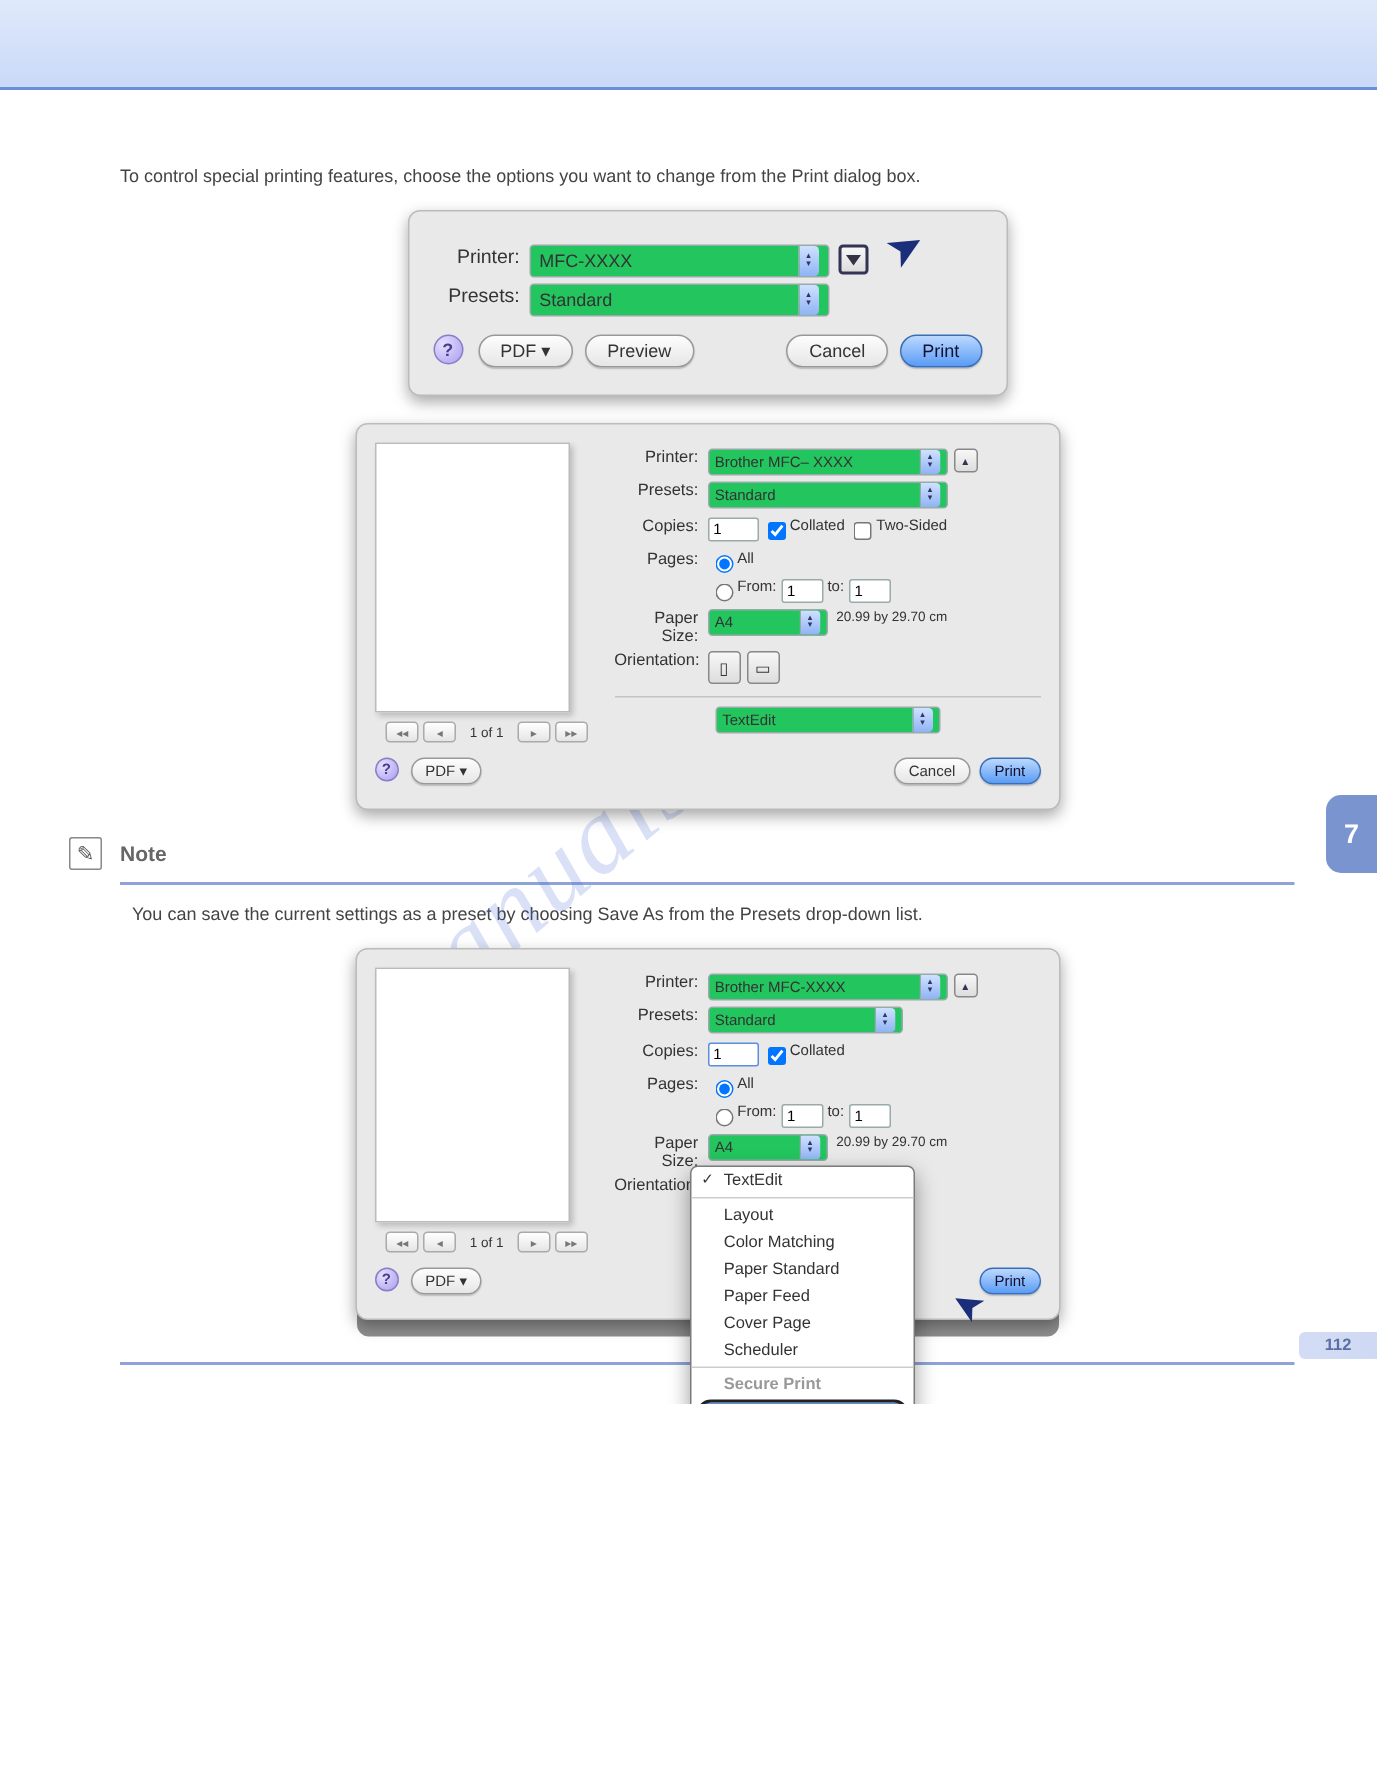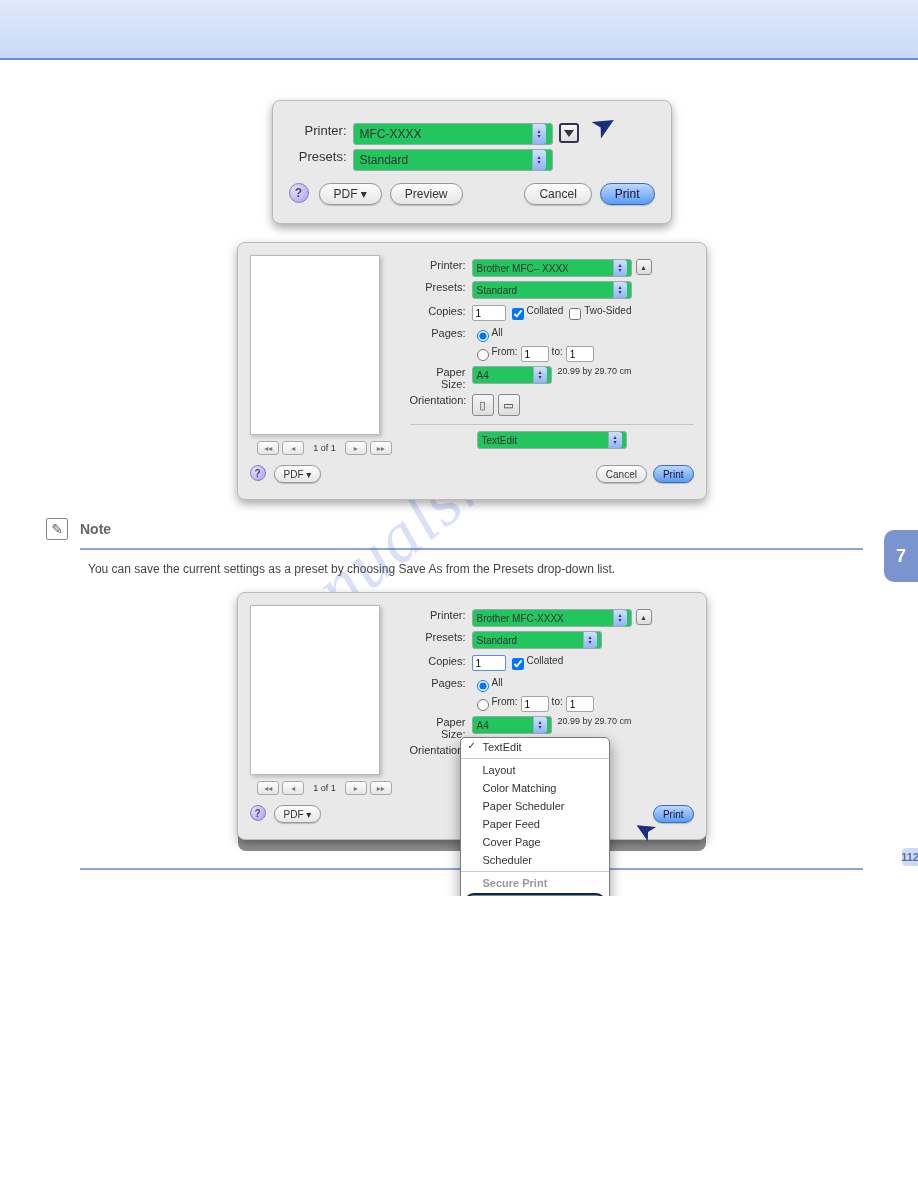--- a/index.html
+++ b/index.html
@@ -134,21 +134,21 @@
     display:flex; align-items:center; justify-content:center;
     font-size:14px; color:#555; border-radius:2px;
   }
   .note-lbl { font-weight:bold; font-size:14px; color:#666; margin-left:12px; line-height:22px; }
   .note-line { border-top:2px solid #8ea4d8; margin:2px 0 10px 0; }
   .foot-line { border-top:2px solid #8ea4d8; margin:0 0 6px 0; }
   .pageno {
     position:absolute; right:0; bottom:30px;
     background:linear-gradient(90deg, #d3dcf4, #cfd9f3);
     color:#5a6ea3; font-size:11px; font-weight:bold;
-    width:16px; height:18px; border-top-left-radius:4px; border-bottom-left-radius:4px;
+    width:52px; height:18px; border-top-left-radius:4px; border-bottom-left-radius:4px;
     display:flex; align-items:center; justify-content:center;
   }
   .tab {
     position:absolute; right:0; top:470px;
     width:34px; height:52px; background:#7a94d0;
     border-top-left-radius:10px; border-bottom-left-radius:10px;
     color:#fff; font-size:18px; font-weight:bold;
     display:flex; align-items:center; justify-content:center;
   }
   .triangle-down {
@@ -170,20 +170,21 @@
 </head>
 <body>
 
 <div class="hdr-band"></div>
 
 <div class="page chunk">
   <div class="watermark">manualshive.com</div>
 
 
 
+  <div class="body-text">To control special printing features, choose the options you want to change from the Print dialog box.</div>
 
   <div class="dialog" style="width:400px; padding:18px 16px 14px 16px;">
     <div class="dlg-row">
       <div class="lbl" style="width:64px; font-size:13px;">Printer:</div>
       <div class="sel sel-lg" style="width:200px;">
         <span>MFC-XXXX</span>
         <span class="arr">▴<br>▾</span>
       </div>
       <div class="sqbtn" style="margin-left:6px; border:2px solid #335;">
         <div class="triangle-down"></div>
@@ -370,21 +371,21 @@
           <div class="sqbtn" style="width:22px;height:22px;margin-left:4px;">
               <span style="font-size:11px;">▭</span>
             </div>
         </div>
 
         <div class="menu" style="left:60px; top:132px;">
           <div class="menu-item tick">TextEdit</div>
           <div class="menu-sep"></div>
           <div class="menu-item">Layout</div>
           <div class="menu-item">Color Matching</div>
-          <div class="menu-item">Paper Scheduler</div>
+          <div class="menu-item">Paper Standard</div>
           <div class="menu-item">Paper Feed</div>
           <div class="menu-item">Cover Page</div>
           <div class="menu-item">Scheduler</div>
           <div class="menu-sep"></div>
           <div class="menu-item" style="color:#999;font-weight:bold;">Secure Print</div>
           <div class="menu-item sel-item">Printer Features</div>
           <div class="menu-sep"></div>
           <div class="menu-item">Summary</div>
         </div>
         <div class="arrow-callout" style="right:38px; top:210px; transform:rotate(210deg); font-size:26px;">➤</div>

